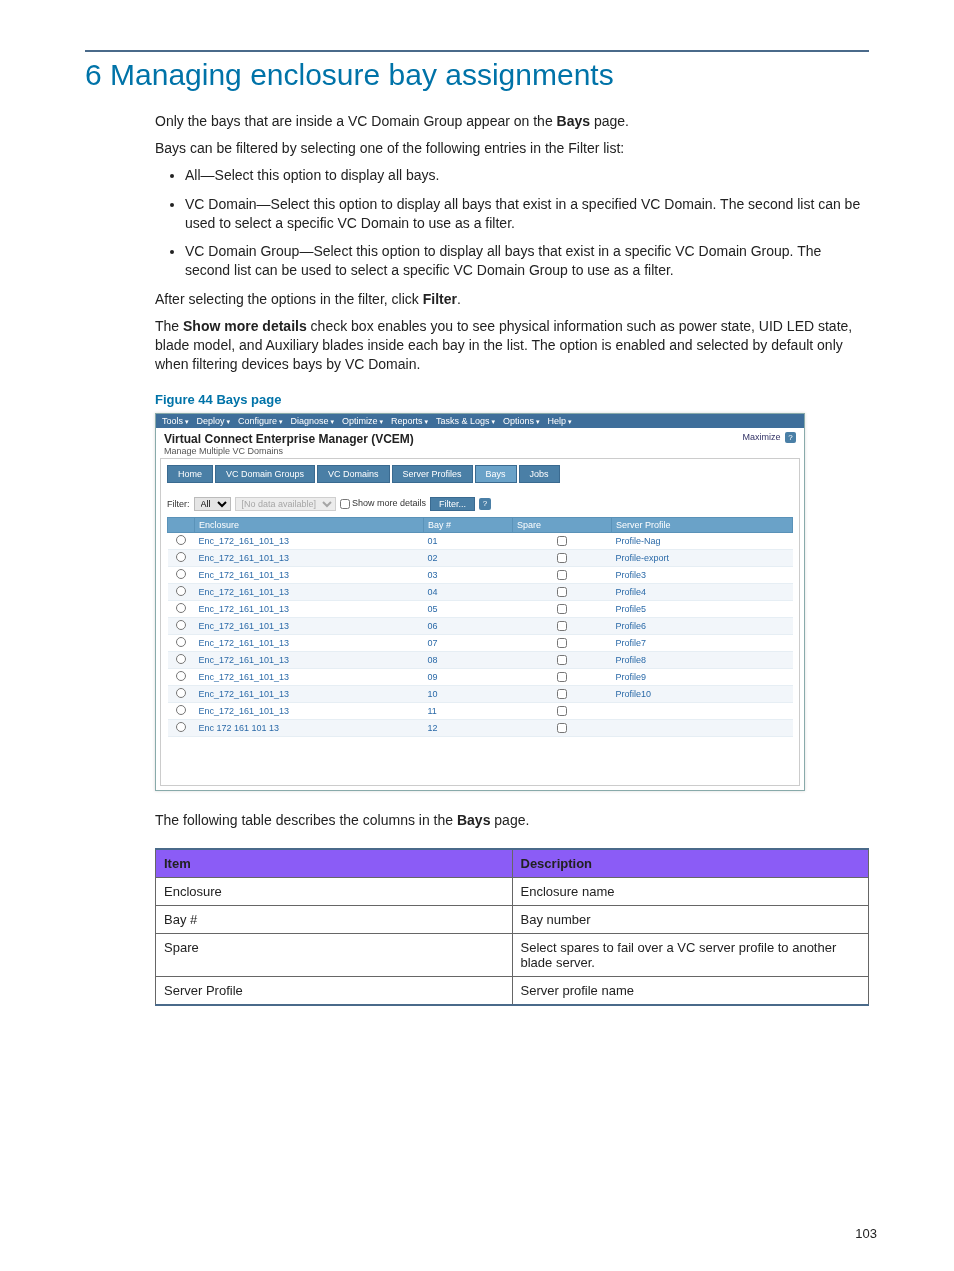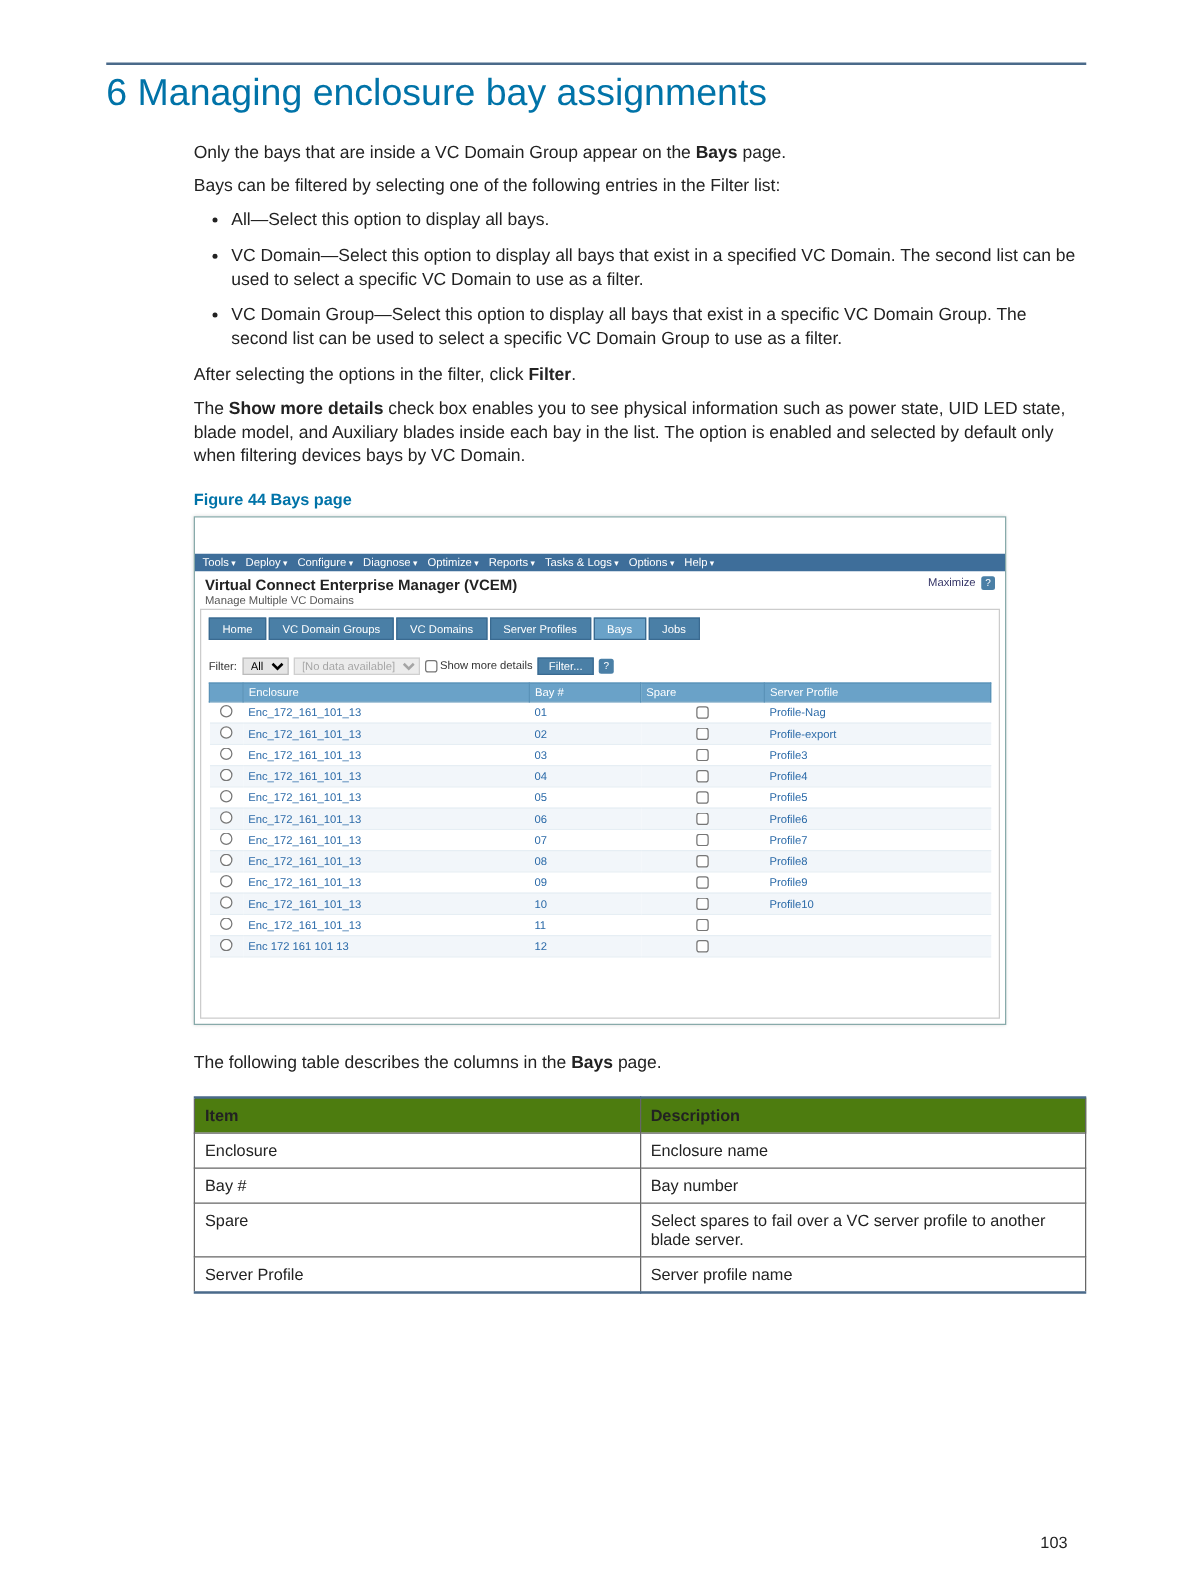--- a/index.html
+++ b/index.html
@@ -59,21 +59,20 @@
     box-shadow: 0 0 3px rgba(0,0,0,0.15);
     position: relative;
   }
   .shot .menubar {
     background: #3e6e9a;
     color: #fff;
     padding: 2px 6px;
     font-size: 9px;
     display: flex;
     gap: 8px;
-    margin-top: 29px;
   }
   .shot .menubar span::after {
     content: " ▾";
     font-size: 7px;
   }
   .shot .titlebar {
     display: flex;
     justify-content: space-between;
     align-items: flex-start;
     padding: 4px 8px 2px 8px;
@@ -220,31 +219,31 @@
     font-size: 13px;
     border: 1px solid #666;
     border-top: 2px solid #4a6a8a;
     border-bottom: 2px solid #4a6a8a;
   }
   table.desc th {
     text-align: left;
     font-weight: bold;
     padding: 6px 8px;
     border: 1px solid #666;
-    background: #4d7c0f;
+    background: #8b5cf6;
   }
   table.desc td {
     padding: 6px 8px;
     border: 1px solid #666;
     vertical-align: top;
   }
   .pagenum {
     position: absolute;
     bottom: 30px;
-    right: 100px;
+    right: 77px;
     font-size: 13px;
   }
   input[type=checkbox].mini {
     width: 10px;
     height: 10px;
     margin: 0;
     vertical-align: middle;
   }
   input[type=radio].mini {
     width: 10px;

